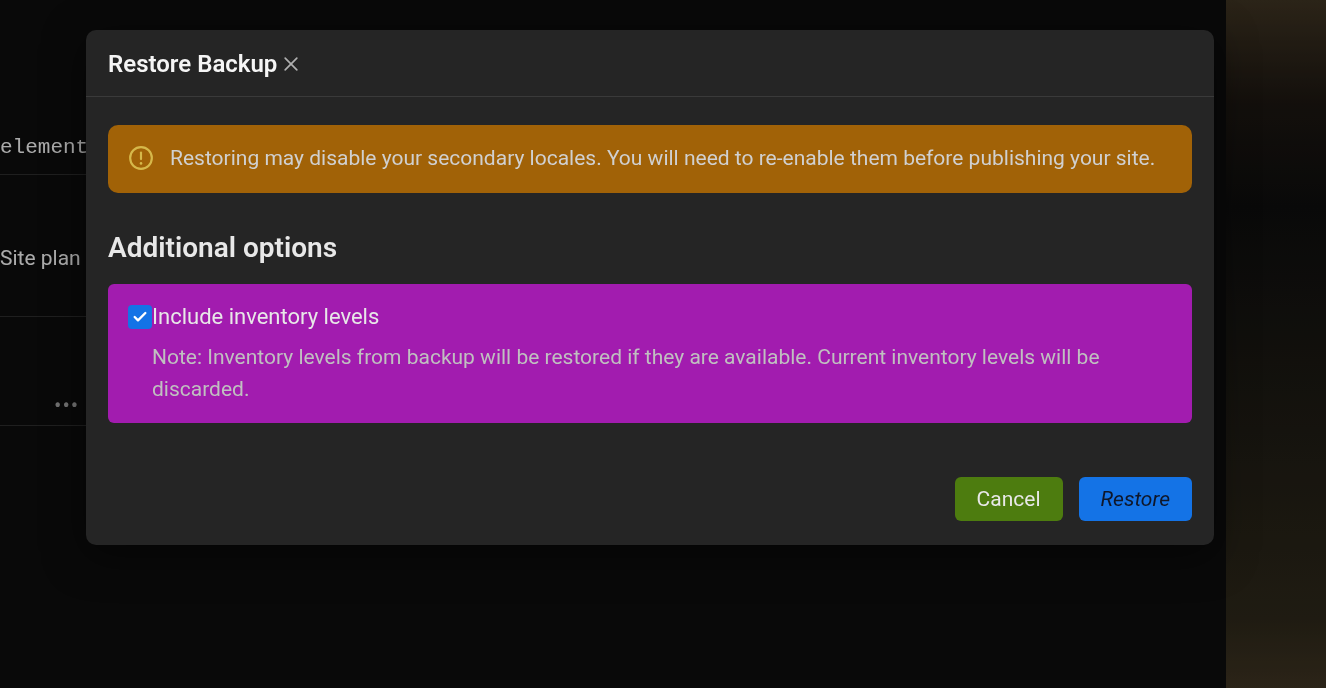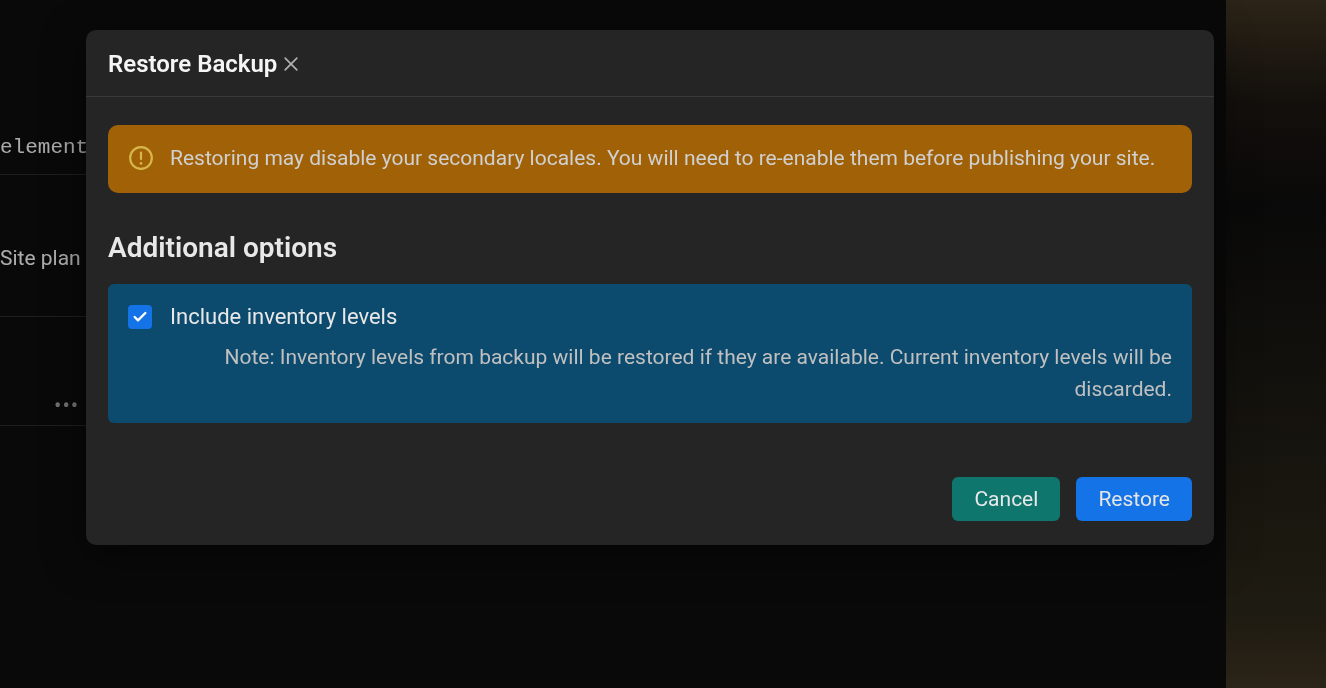--- a/index.html
+++ b/index.html
@@ -121,25 +121,24 @@
       font-size: 21px;
       line-height: 1.5;
     }
     .section-heading {
       color: #e8e8e8;
       font-size: 28px;
       font-weight: 600;
       margin-bottom: 20px;
     }
     .option-box {
-      background: #0c4a6e;
+      background: #a21caf;
       border-radius: 6px;
       padding: 18px 20px;
       display: flex;
-      gap: 18px;
     }
     .checkbox {
       flex: 0 0 auto;
       width: 24px;
       height: 24px;
       background: #1473e6;
       border-radius: 4px;
       display: flex;
       align-items: center;
       justify-content: center;
@@ -156,45 +155,45 @@
     .option-label {
       color: #e8e8e8;
       font-size: 22px;
       line-height: 1.4;
       margin-bottom: 10px;
     }
     .option-note {
       color: #c0c0c0;
       font-size: 21px;
       line-height: 1.5;
-      text-align: right;
     }
     .modal-footer {
       padding: 0 22px 24px 22px;
       display: flex;
       justify-content: flex-end;
       gap: 16px;
       margin-top: 32px;
     }
     .btn {
       border: none;
       border-radius: 6px;
       font-size: 21px;
       padding: 10px 22px;
       cursor: pointer;
       font-family: inherit;
     }
     .btn-secondary {
-      background: #0f766e;
+      background: #4d7c0f;
       color: #e8e8e8;
       margin-left: 37px;
     }
     .btn-primary {
       background: #1473e6;
-      color: #e5e5e5;
+      color: #0f172a;
+      font-style: italic;
     }
   </style>
 </head>
 <body>
 
 <div class="bg-image-right"></div>
 <div class="bg-sidebar-text bg-elements">elements</div>
 <div class="bg-divider" style="top:174px;"></div>
 <div class="bg-sidebar-text bg-siteplan">Site plan</div>
 <div class="bg-divider" style="top:316px;"></div>

